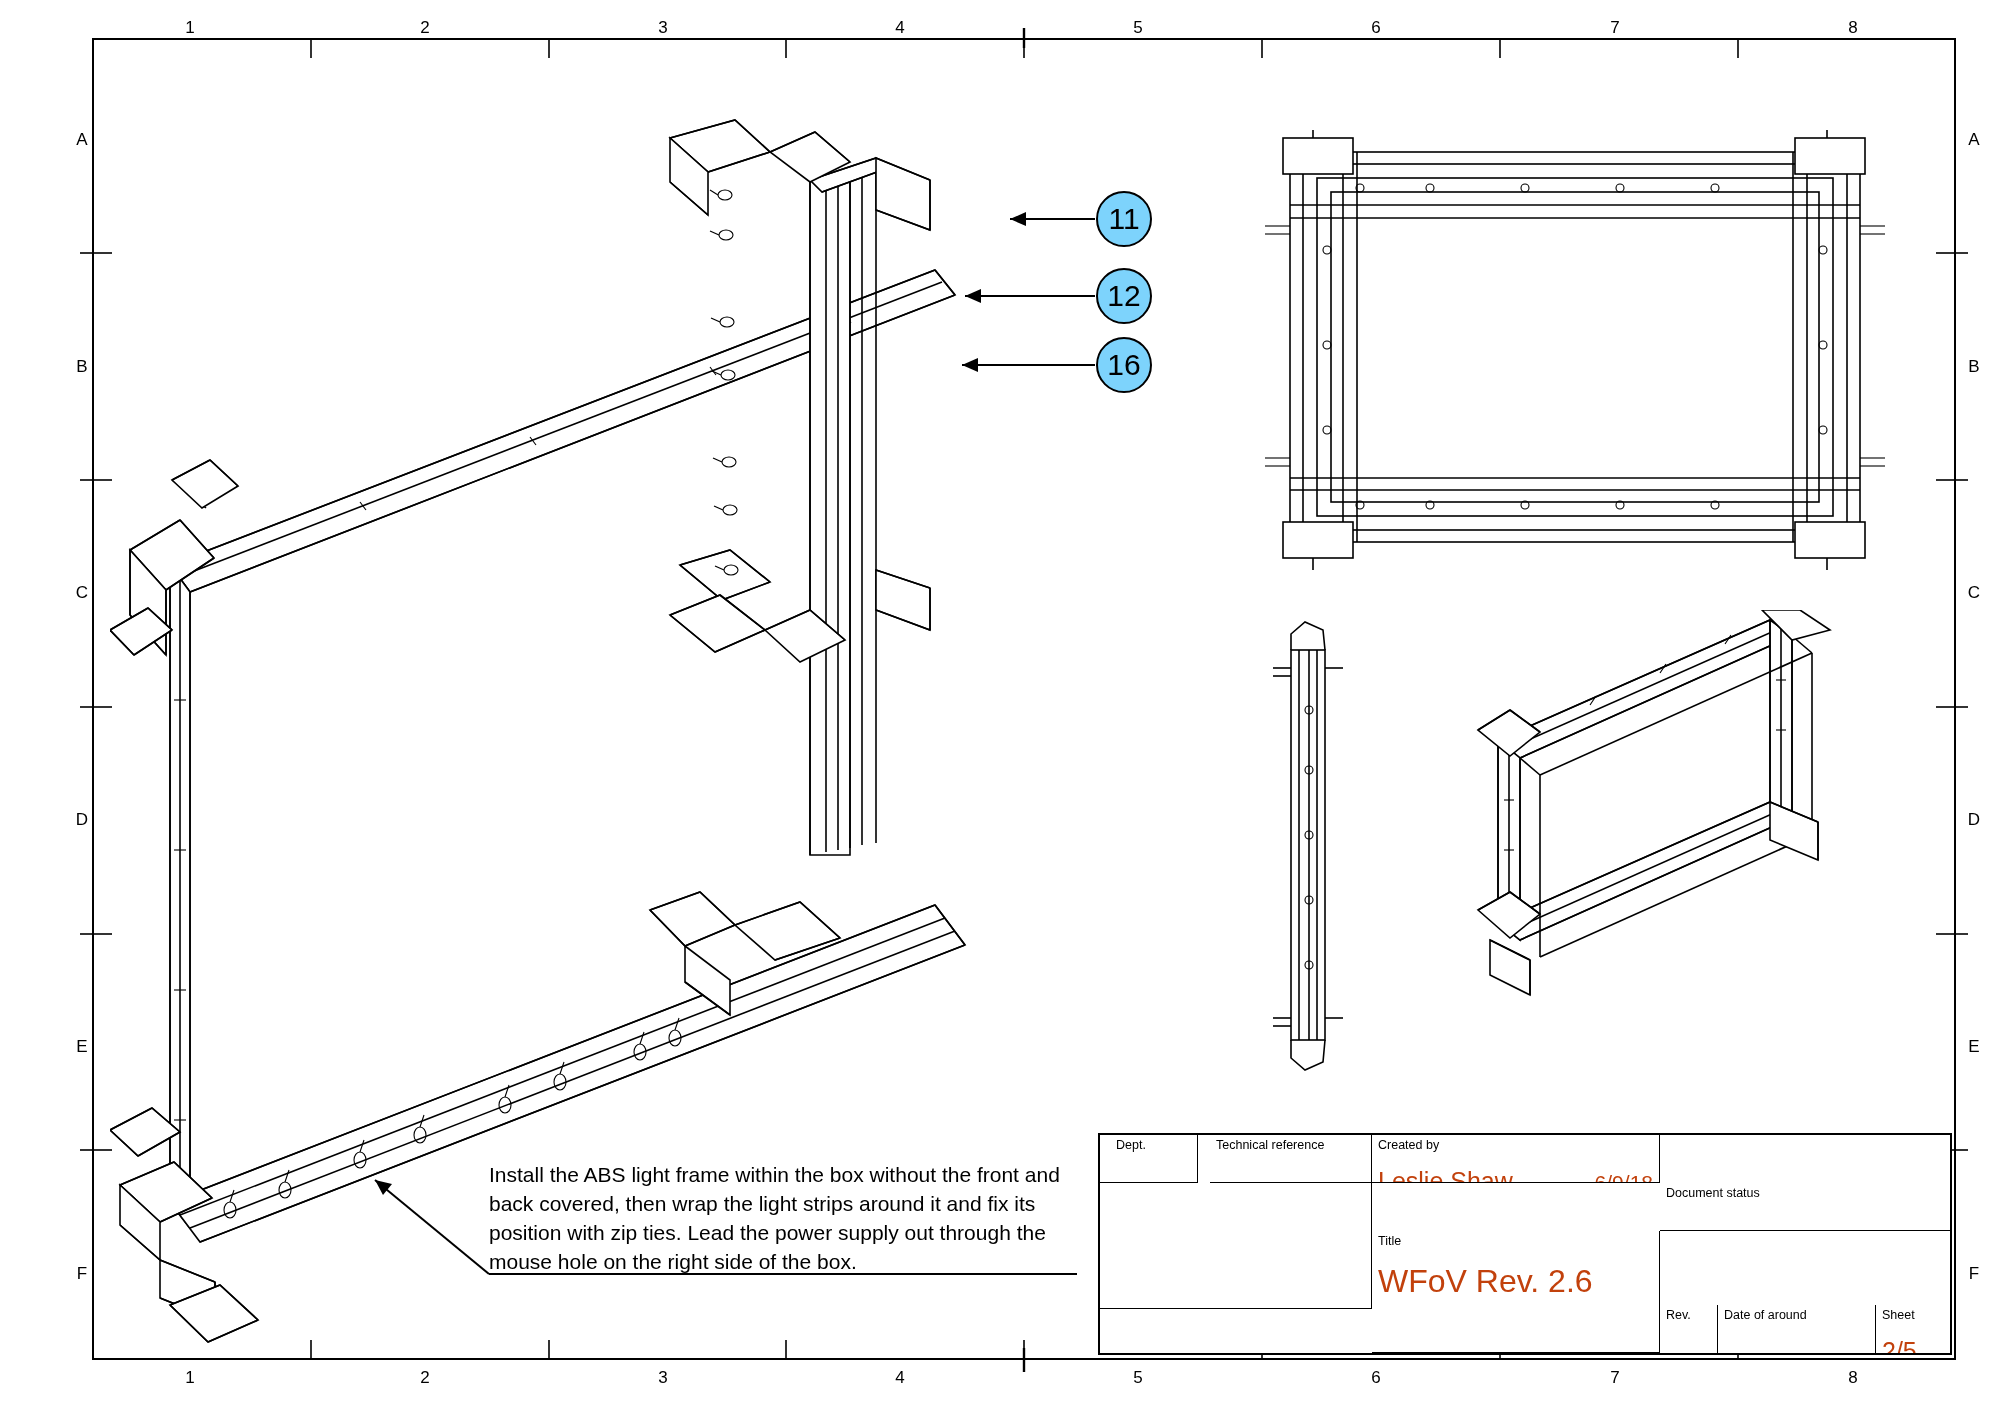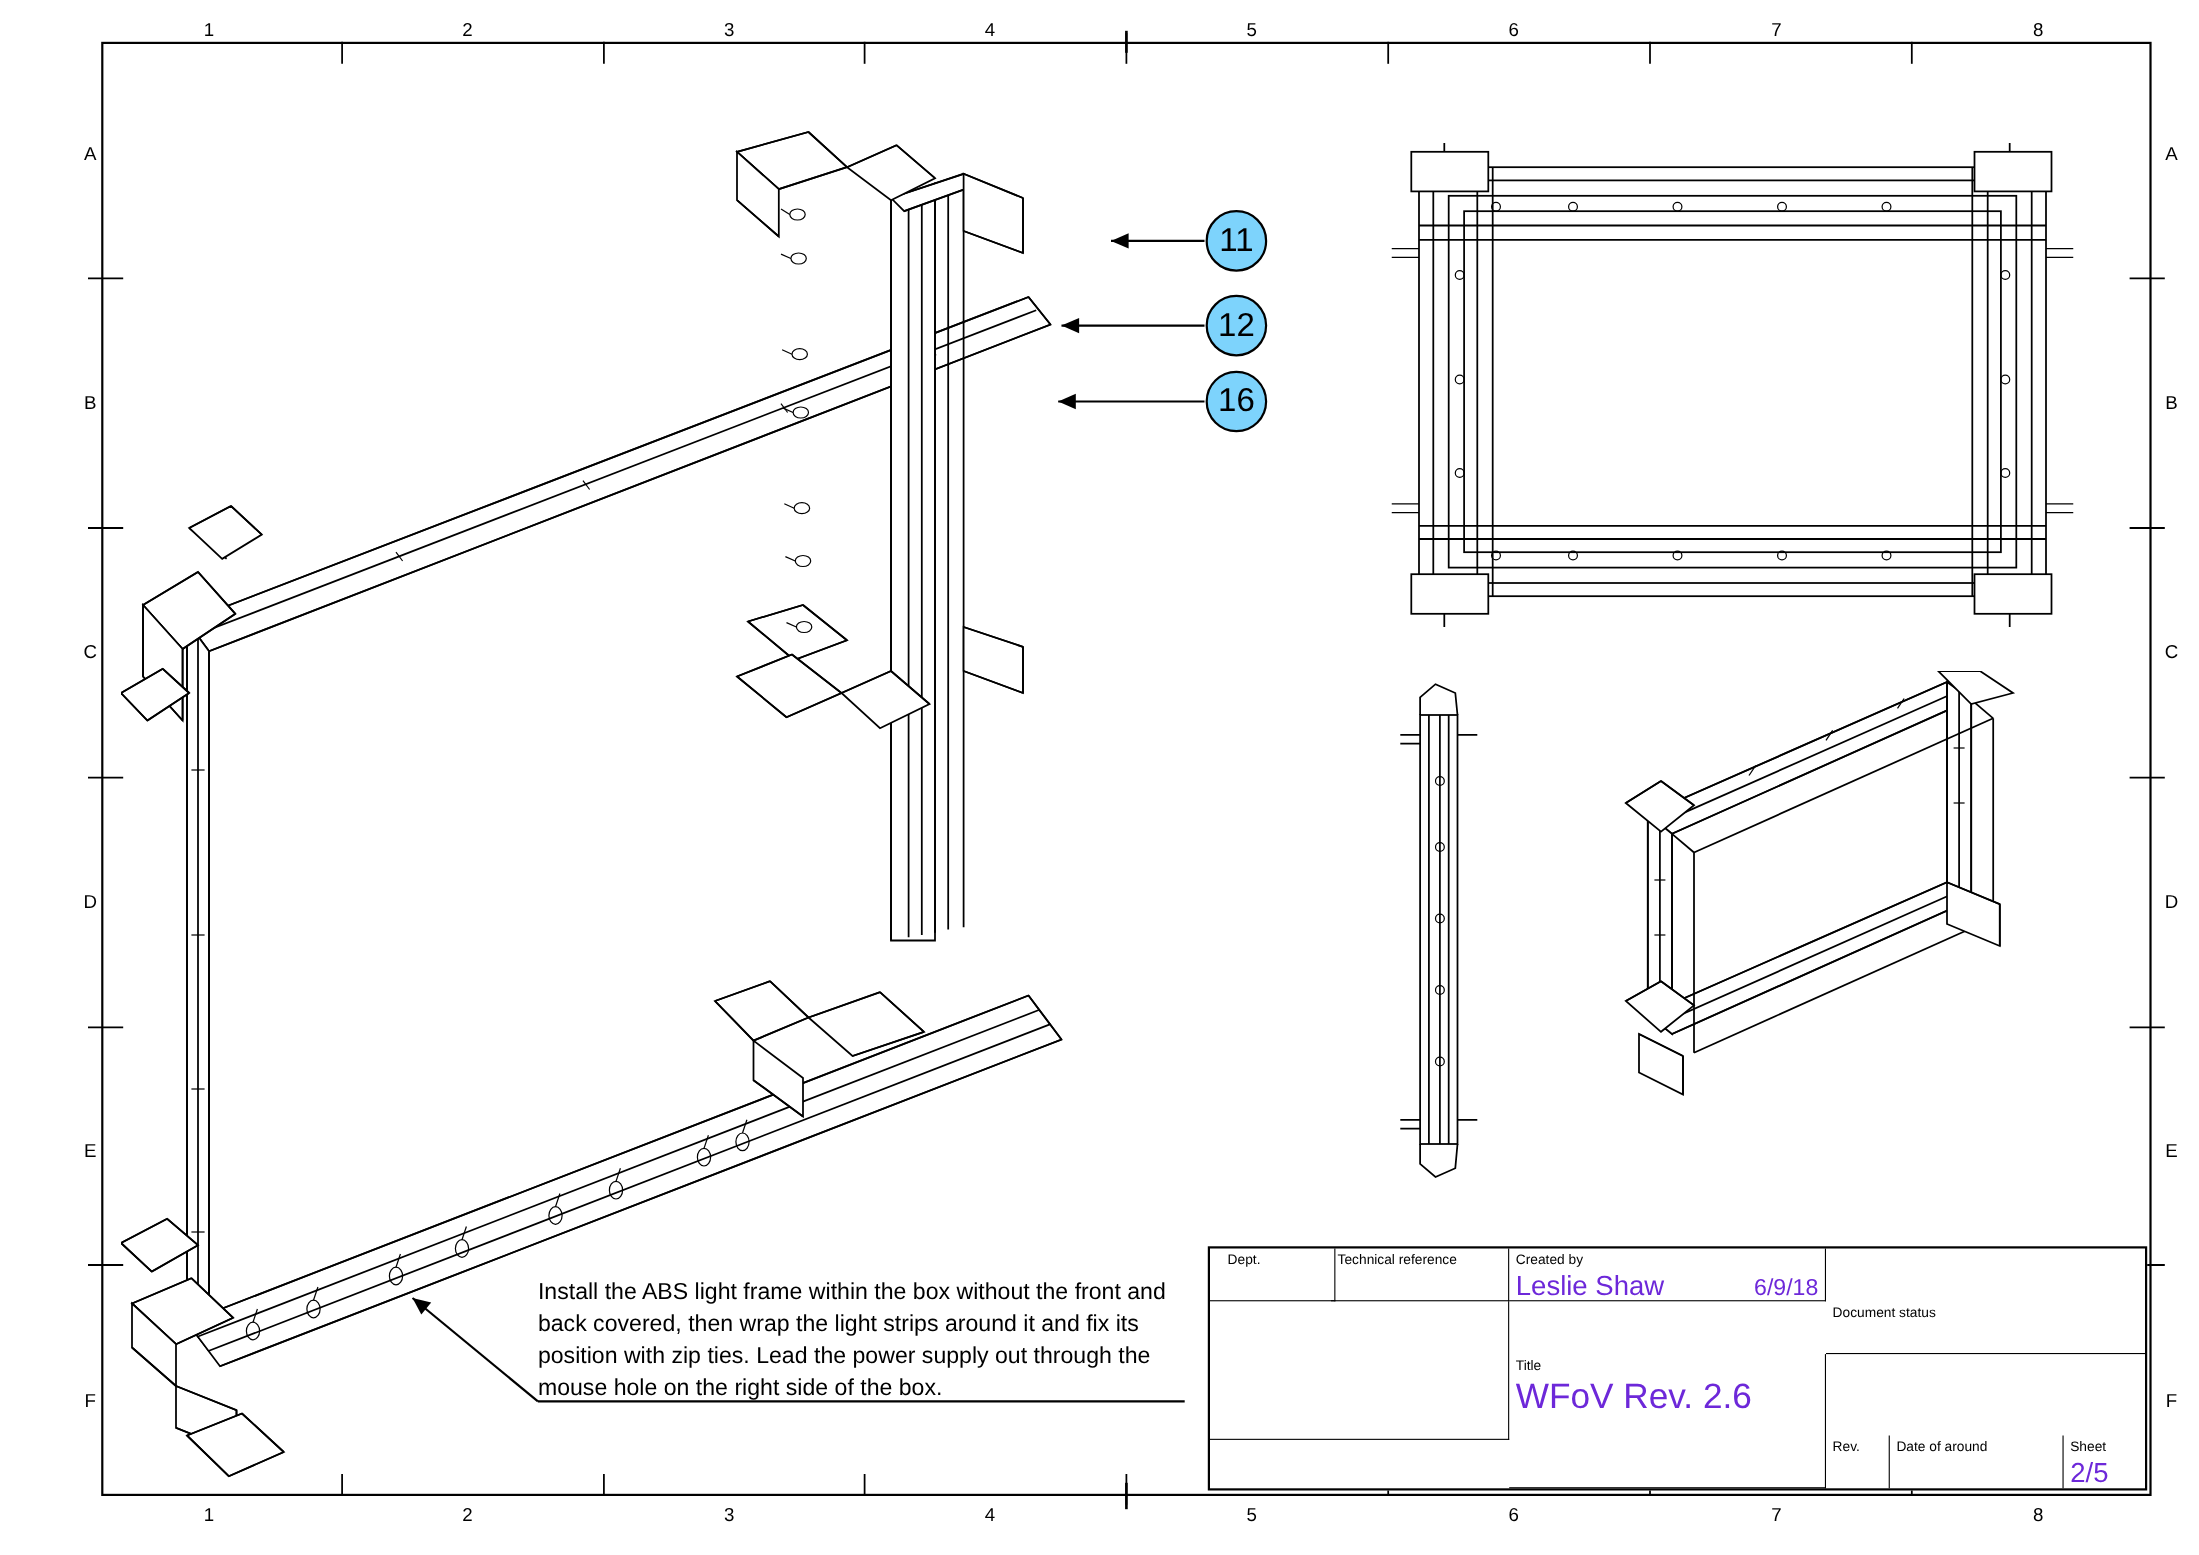--- a/index.html
+++ b/index.html
@@ -93,24 +93,24 @@
   .tb-cell.nobr { border-right: none; }
   .tb-cell.nobb { border-bottom: none; }
   .tb-label {
     font-size: 12.5px;
     color: #000;
     display: block;
     line-height: 14px;
   }
   .tb-value {
     font-size: 25px;
-    color: #6d28d9;
+    color: #c2410c;
     display: block;
     line-height: 30px;
-    margin-top: 2px;
+    margin-top: 14px;
   }
   .tb-value.small { font-size: 21px; }
   .tb-value.title { font-size: 32px; line-height: 38px; }
   .tb-row-flex {
     display: flex;
     justify-content: space-between;
     align-items: baseline;
   }
 
   svg.draw { position: absolute; left: 0; top: 0; }
@@ -554,21 +554,21 @@
       <line x1="489" y1="1274" x2="375" y2="1180"></line>
       <polygon points="375,1180 392,1184 383,1195" fill="#000" stroke="none"></polygon>
       <line x1="489" y1="1274" x2="1077" y2="1274"></line>
     </g>
   </svg>
 
   <div class="note" style="left:489px; top:1160px; width:592px;">Install the ABS light frame within the box without the front and back covered, then wrap the light strips around it and fix its position with zip ties. Lead the power supply out through the mouse hole on the right side of the box.</div>
 
   <div class="titleblock">
 
-    <div class="tb-cell" style="left:0; top:0; width:114px; height:48px;padding-left:16px;">
+    <div class="tb-cell" style="left:0; top:0; width:98px; height:48px;padding-left:16px;">
       <span class="tb-label">Dept.</span>
       <span class="tb-value small"></span>
     </div>
     <div class="tb-cell" style="left:110px; top:0; width:162px; height:48px;">
       <span class="tb-label">Technical reference</span>
       <span class="tb-value small"></span>
     </div>
     <div class="tb-cell" style="left:272px; top:0; width:288px; height:48px;">
       <span class="tb-label">Created by</span>
       <div class="tb-row-flex">

